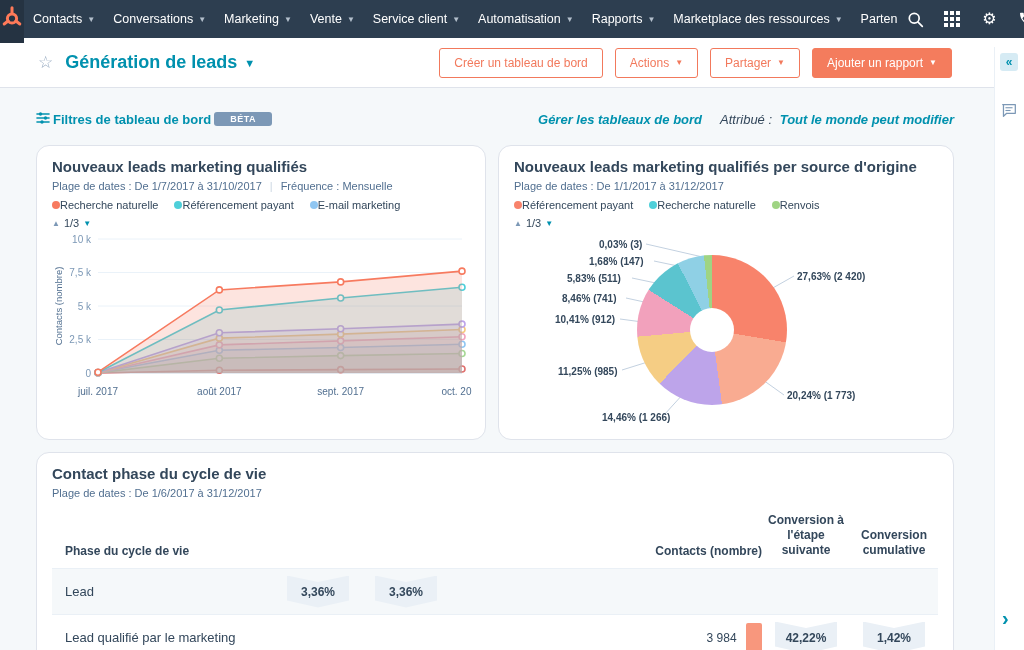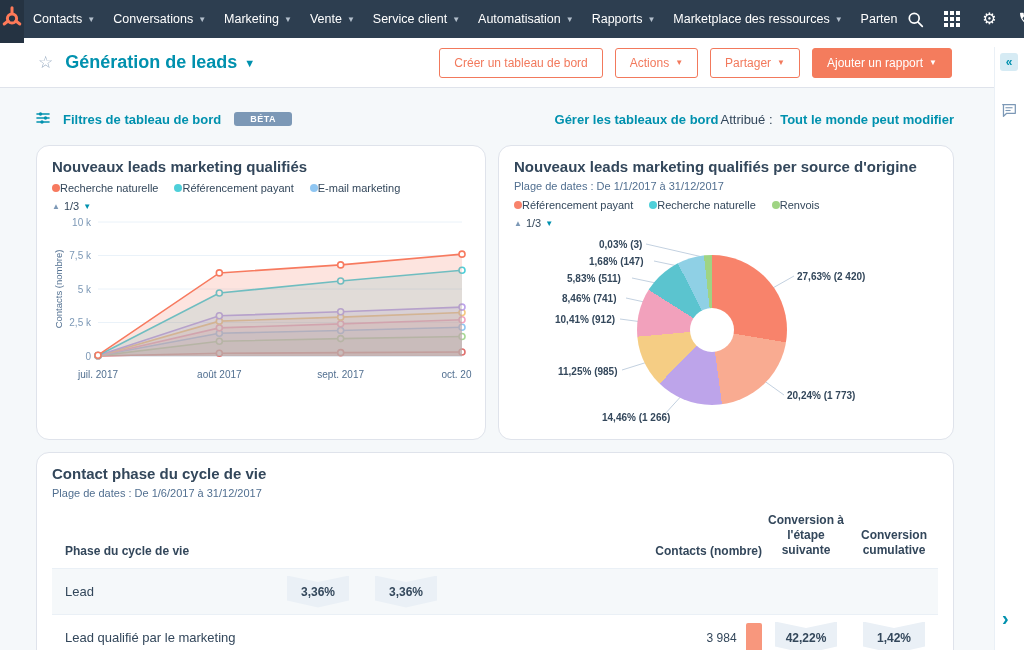--- a/index.html
+++ b/index.html
@@ -27,25 +27,25 @@
   .header-actions { margin-left:auto; display:flex; gap:12px; }
   .btn { font-family:inherit; font-size:12px; border-radius:3px; padding:7px 14px; cursor:pointer;
          display:flex; align-items:center; gap:6px; white-space:nowrap; }
   .btn-outline { background:#fff; border:1px solid #f2795c; color:#f2795c; }
   .btn-solid { background:#f47c5d; border:1px solid #f47c5d; color:#fff; }
   .btn .caret { font-size:8px; }
 
   
   .main { margin:0 70px 0 36px; }
   .toolbar-row { display:flex; align-items:center; margin-top:22px; }
-  .filters-left { display:flex; align-items:center; gap:13px; cursor:pointer; }
+  .filters-left { display:flex; align-items:center; gap:3px; cursor:pointer; }
   .filters-label { color:#0091ae; font-size:13px; font-weight:bold; }
   .beta-badge { background:#7c98b6; color:#fff; font-size:9px; font-weight:bold;
                 letter-spacing:.5px; border-radius:3px; padding:2px 16px; }
-  .toolbar-right { margin-left:auto; display:flex; align-items:center; gap:2px; font-size:13px; }
+  .toolbar-right { margin-left:auto; display:flex; align-items:center; gap:18px; font-size:13px;font-style:italic; }
   .teal-link { color:#0091ae; font-weight:bold; cursor:pointer; }
   .assigned { color:#33475b; }
   .assigned .teal-link { margin-left:4px; }
 
   .cards-row { display:flex; gap:12px; margin-top:17px; }
   .card { background:#fff; border:1px solid #dfe3eb; border-radius:13px; padding:12px 15px 14px; }
   .card-line { width:450px; height:295px; }
   .card-donut { flex:1; height:295px; }
   .card-title { font-size:15px; font-weight:bold; color:#33475b; }
   .card-meta { margin-top:5px; font-size:11px; color:#516f90; display:flex; gap:8px; align-items:center; }
@@ -226,20 +226,25 @@
         <span>Attribué :</span>
         <span class="teal-link">Tout le monde peut modifier</span>
       </span>
     </div>
   </div>
 
   <div class="cards-row">
 
     <section class="card card-line">
       <h2 class="card-title">Nouveaux leads marketing qualifiés</h2>
+      <div class="card-meta">
+        <span>Plage de dates : De 1/7/2017 à 31/10/2017</span>
+        <span class="meta-sep">|</span>
+        <span>Fréquence : Mensuelle</span>
+      </div>
       <div class="legend">
         <span class="legend-item">
             <span class="dot" style="background-color: rgb(247, 122, 95);"></span>
             <span>Recherche naturelle</span>
           </span>
         <span class="legend-item">
             <span class="dot" style="background-color: rgb(78, 207, 217);"></span>
             <span>Référencement payant</span>
           </span>
         <span class="legend-item">

